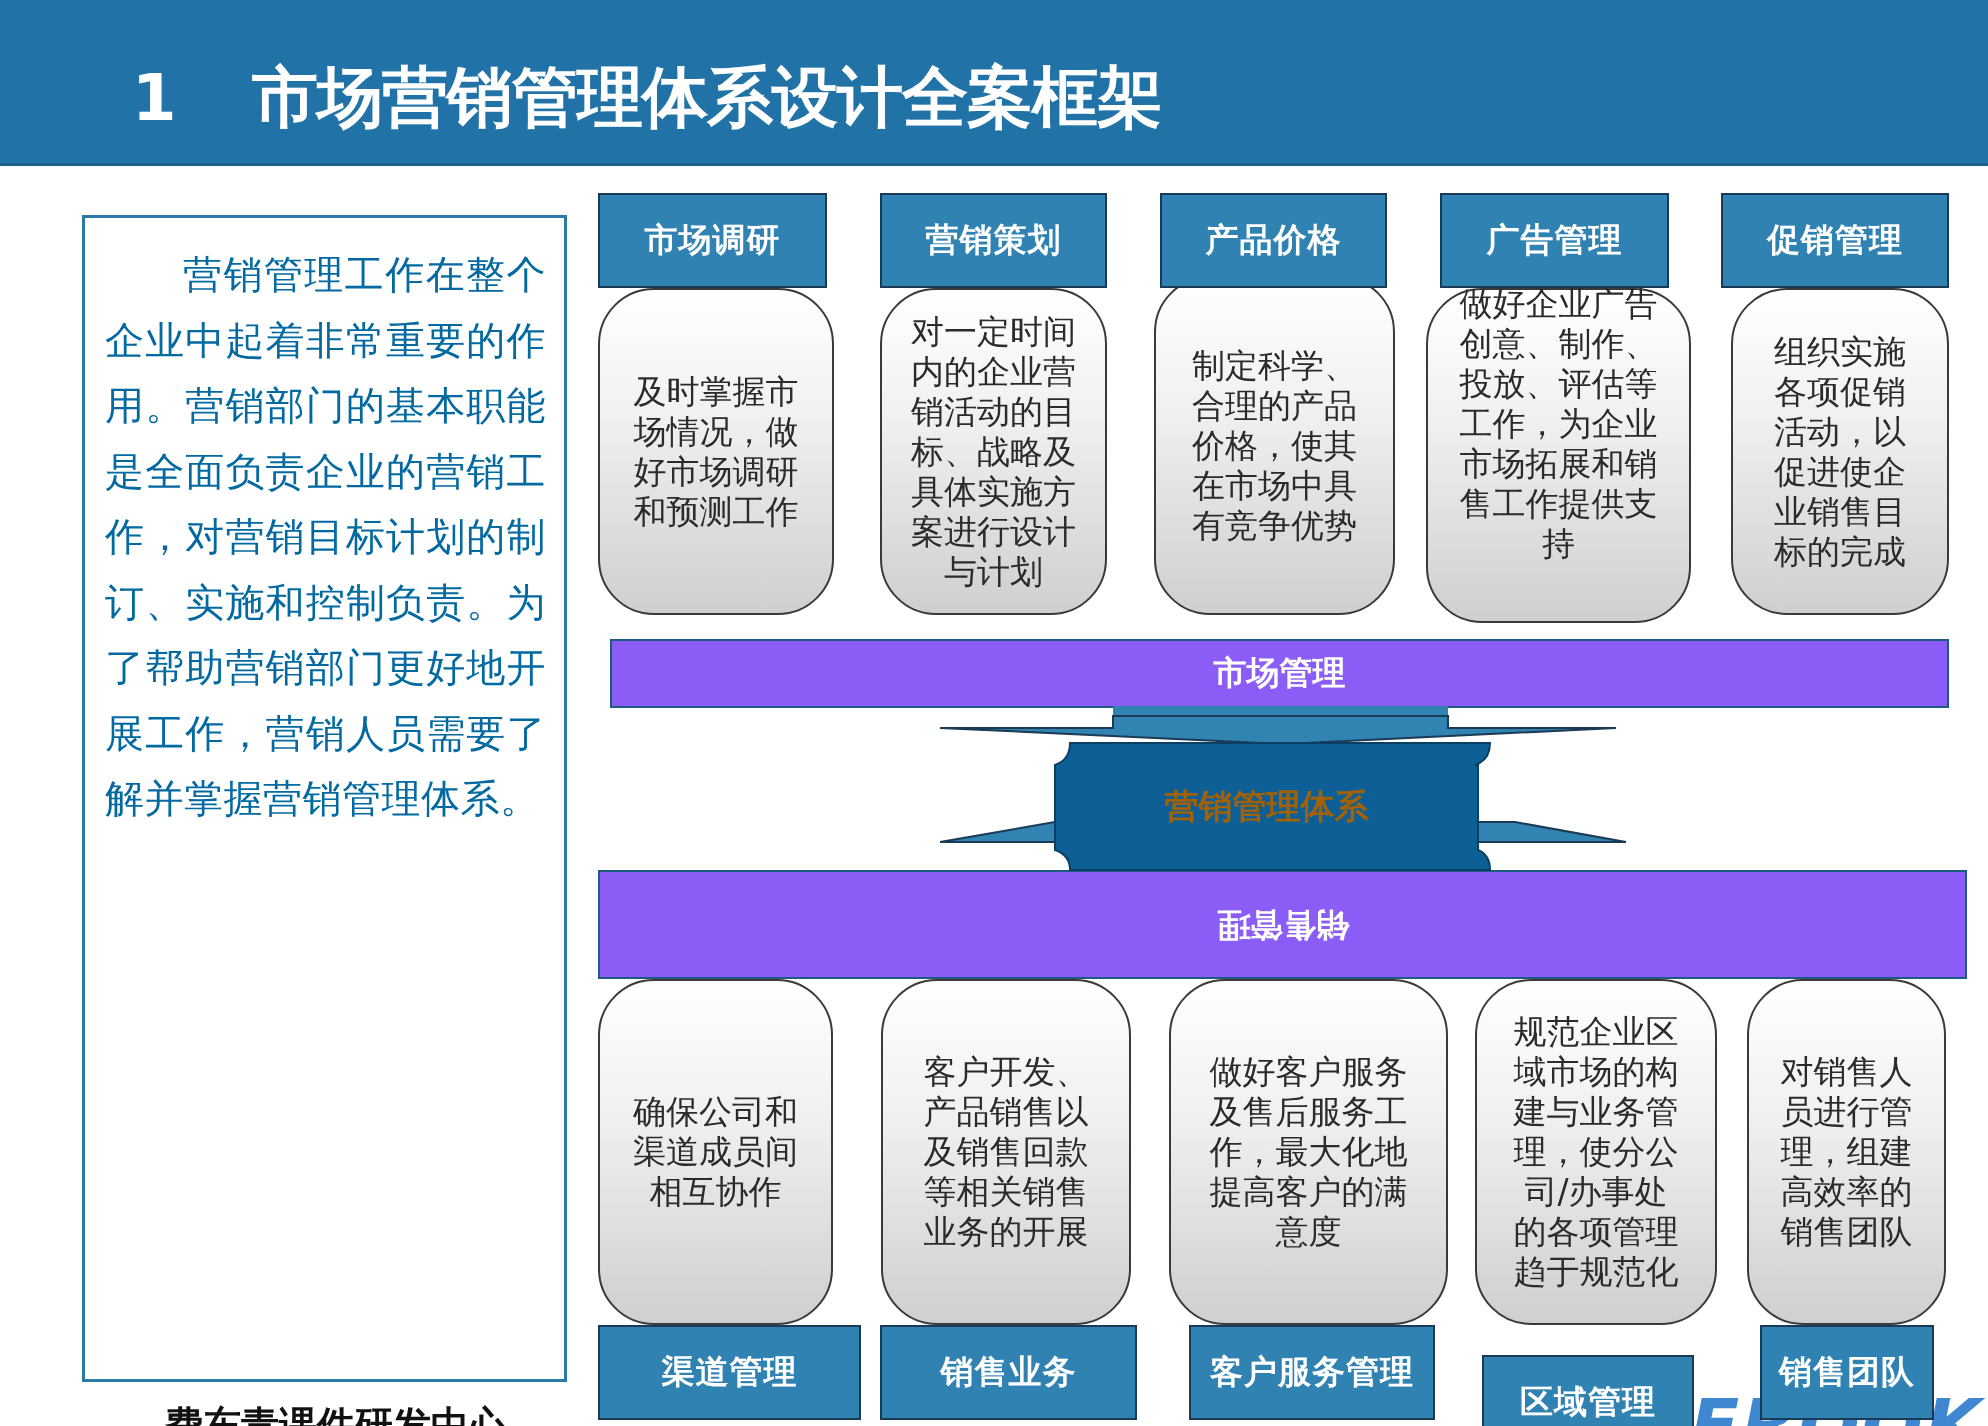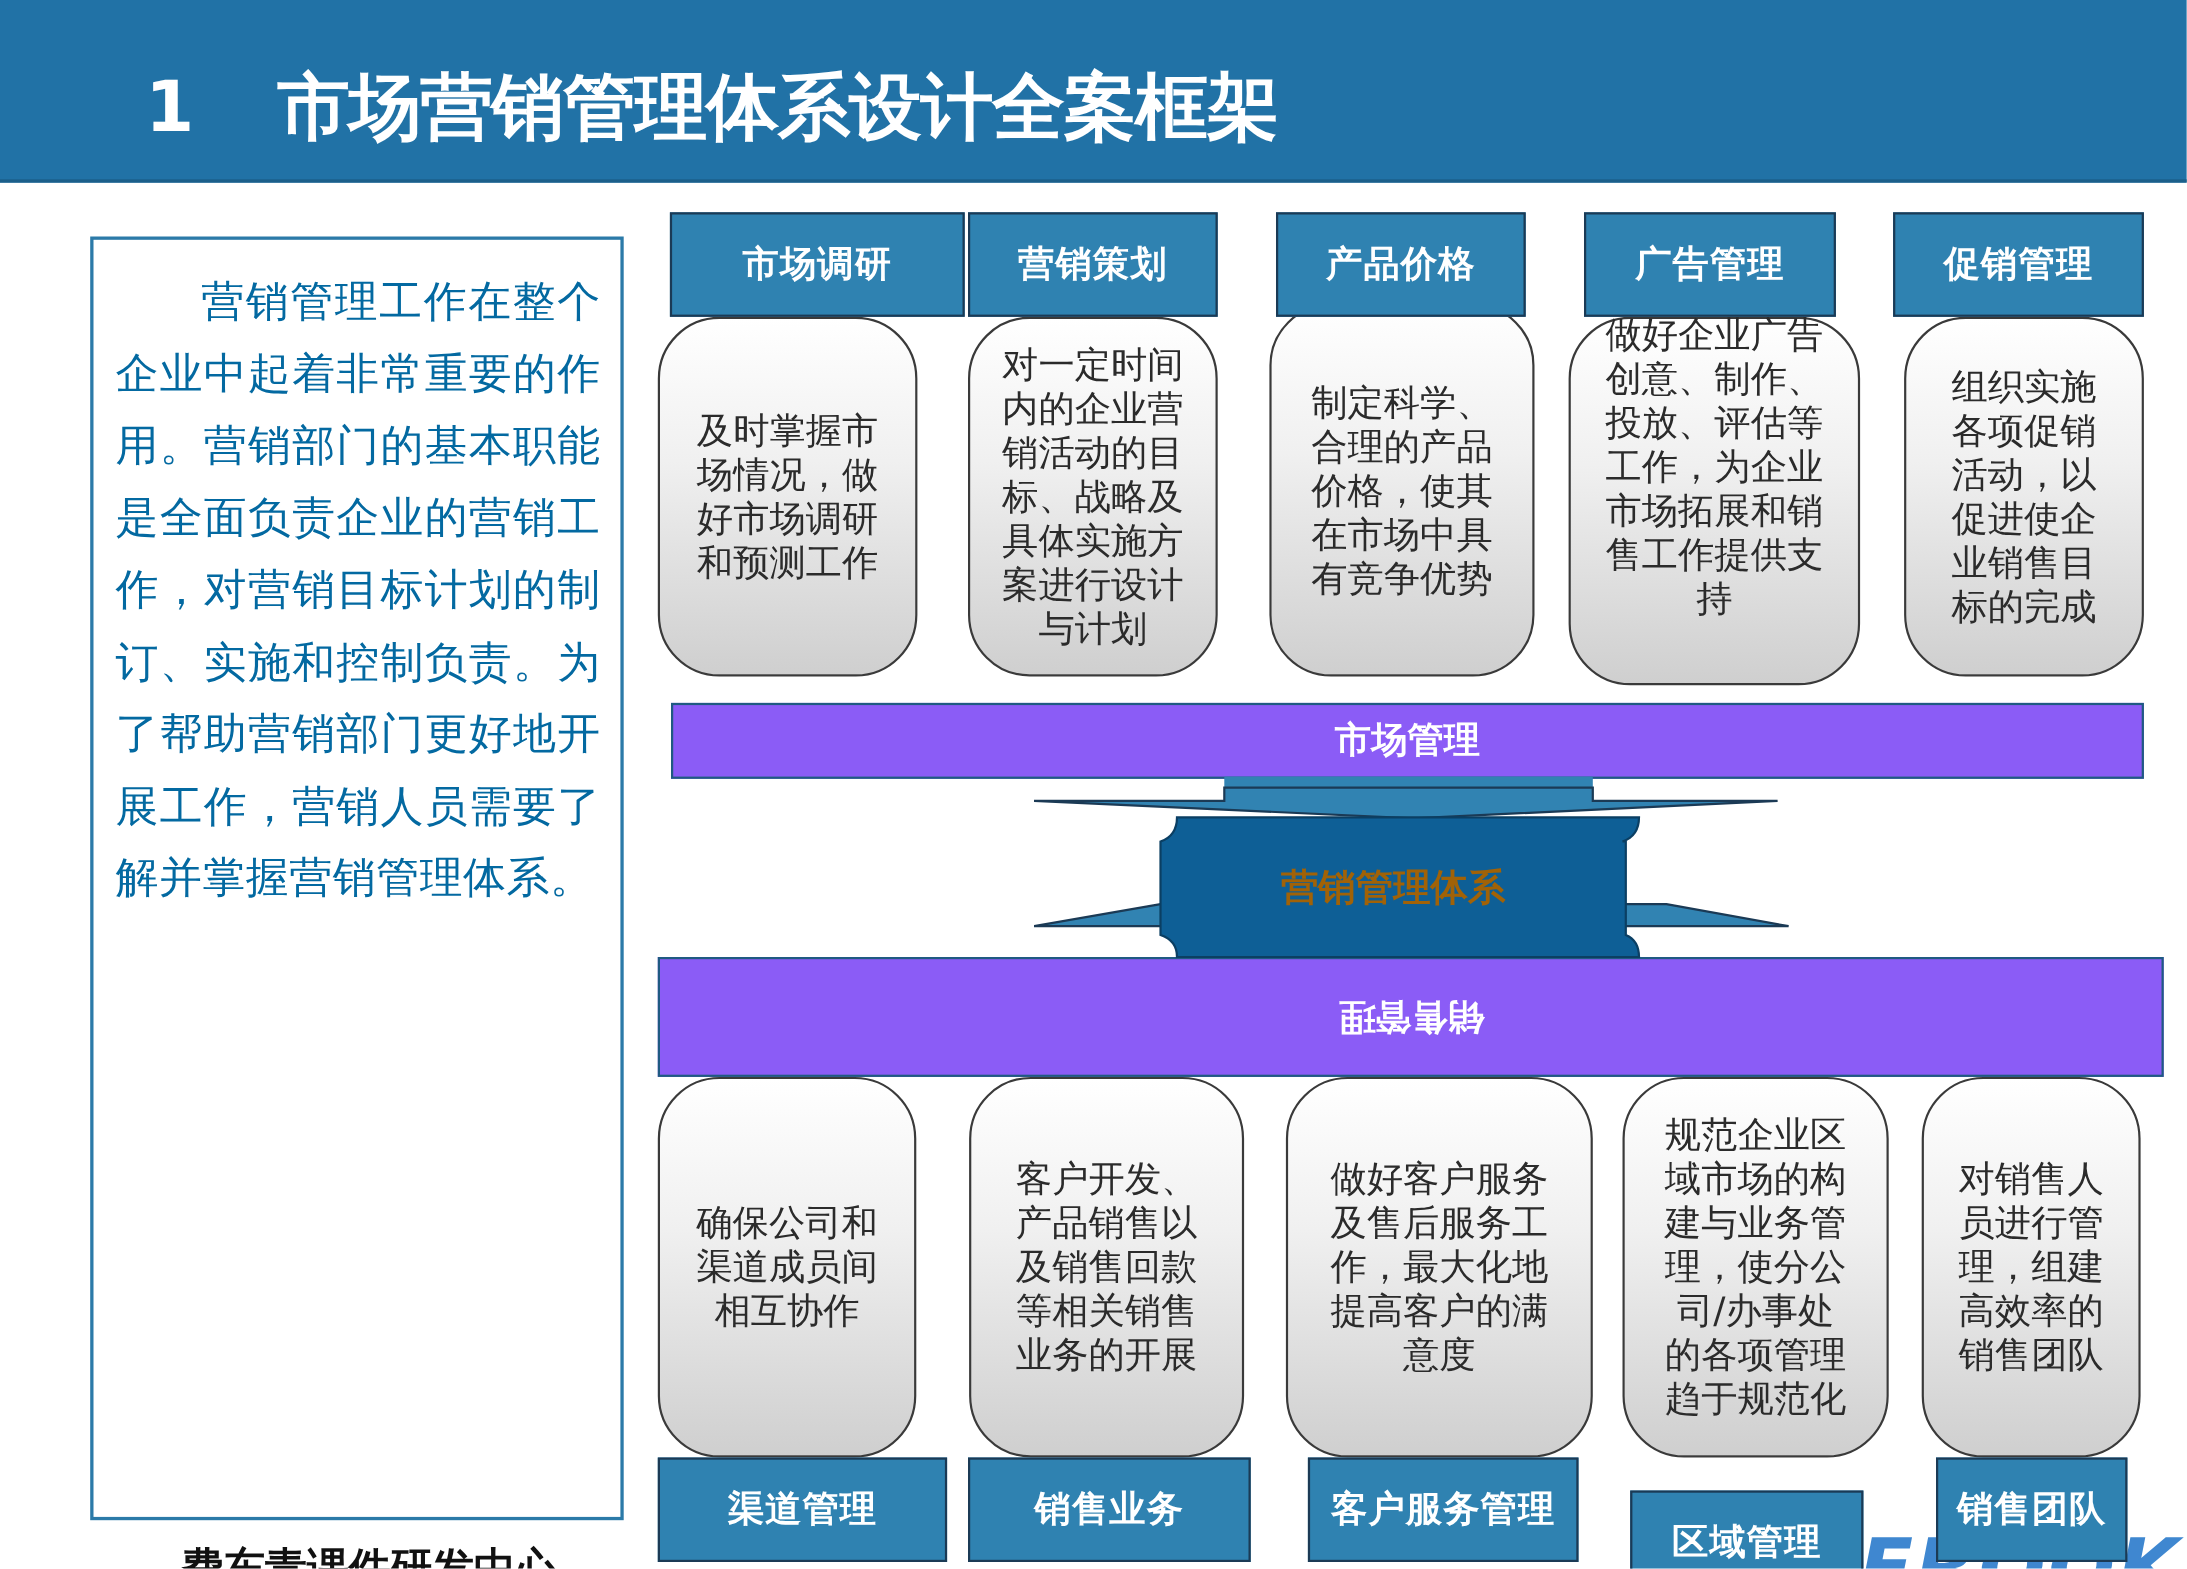--- a/index.html
+++ b/index.html
@@ -78,21 +78,21 @@
   <div class="header-title">市场营销管理体系设计全案框架</div>
 </div>
 
 <div class="intro-box">
   <p class="intro-p">营销管理工作在整个企业中起着非常重要的作用。营销部门的基本职能是全面负责企业的营销工作，对营销目标计划的制订、实施和控制负责。为了帮助营销部门更好地开展工作，营销人员需要了解并掌握营销管理体系。</p>
 </div>
 <div class="footer-credit">费东青课件研发中心</div>
 
 <div class="watermark">FROOK</div>
 
-<div class="mod-label" style="left:598px;top:193px;width:268px;height:95px;margin-left:11px;">市场调研</div>
+<div class="mod-label" style="left:598px;top:193px;width:229px;height:95px;">市场调研</div>
 <div class="mod-label" style="left:880px;top:193px;width:227px;height:95px;">营销策划</div>
 <div class="mod-label" style="left:1160px;top:193px;width:227px;height:95px;">产品价格</div>
 <div class="mod-label" style="left:1440px;top:193px;width:229px;height:95px;">广告管理</div>
 <div class="mod-label" style="left:1721px;top:193px;width:228px;height:95px;">促销管理</div>
 
 <div class="mod-card" style="left:598px;top:288px;width:236px;height:327px;padding:0 26px;">
   <span>及时掌握市场情况，做好市场调研和预测工作</span>
 </div>
 <div class="mod-card" style="left:880px;top:288px;width:227px;height:327px;padding:0 28px;">
   <span>对一定时间内的企业营销活动的目标、战略及具体实施方案进行设计与计划</span>

